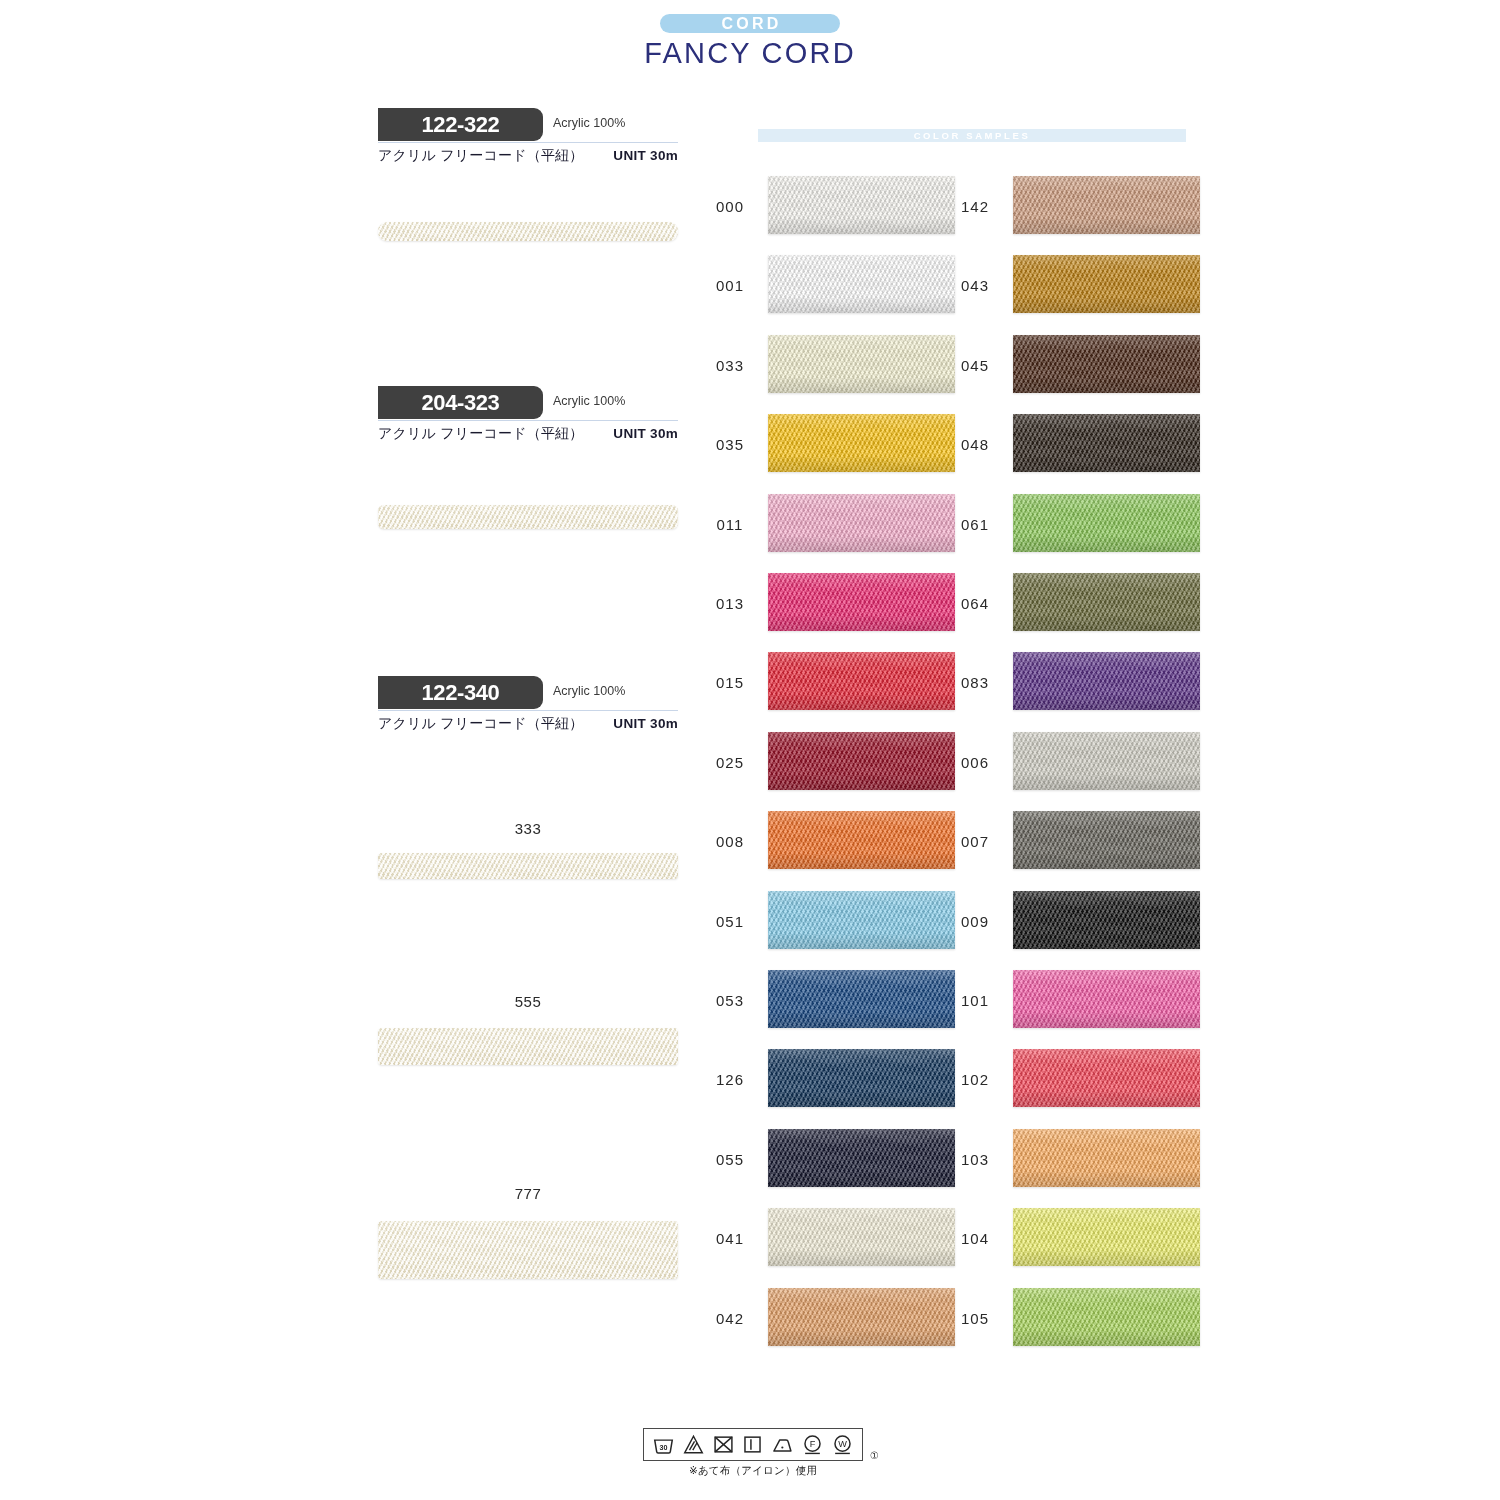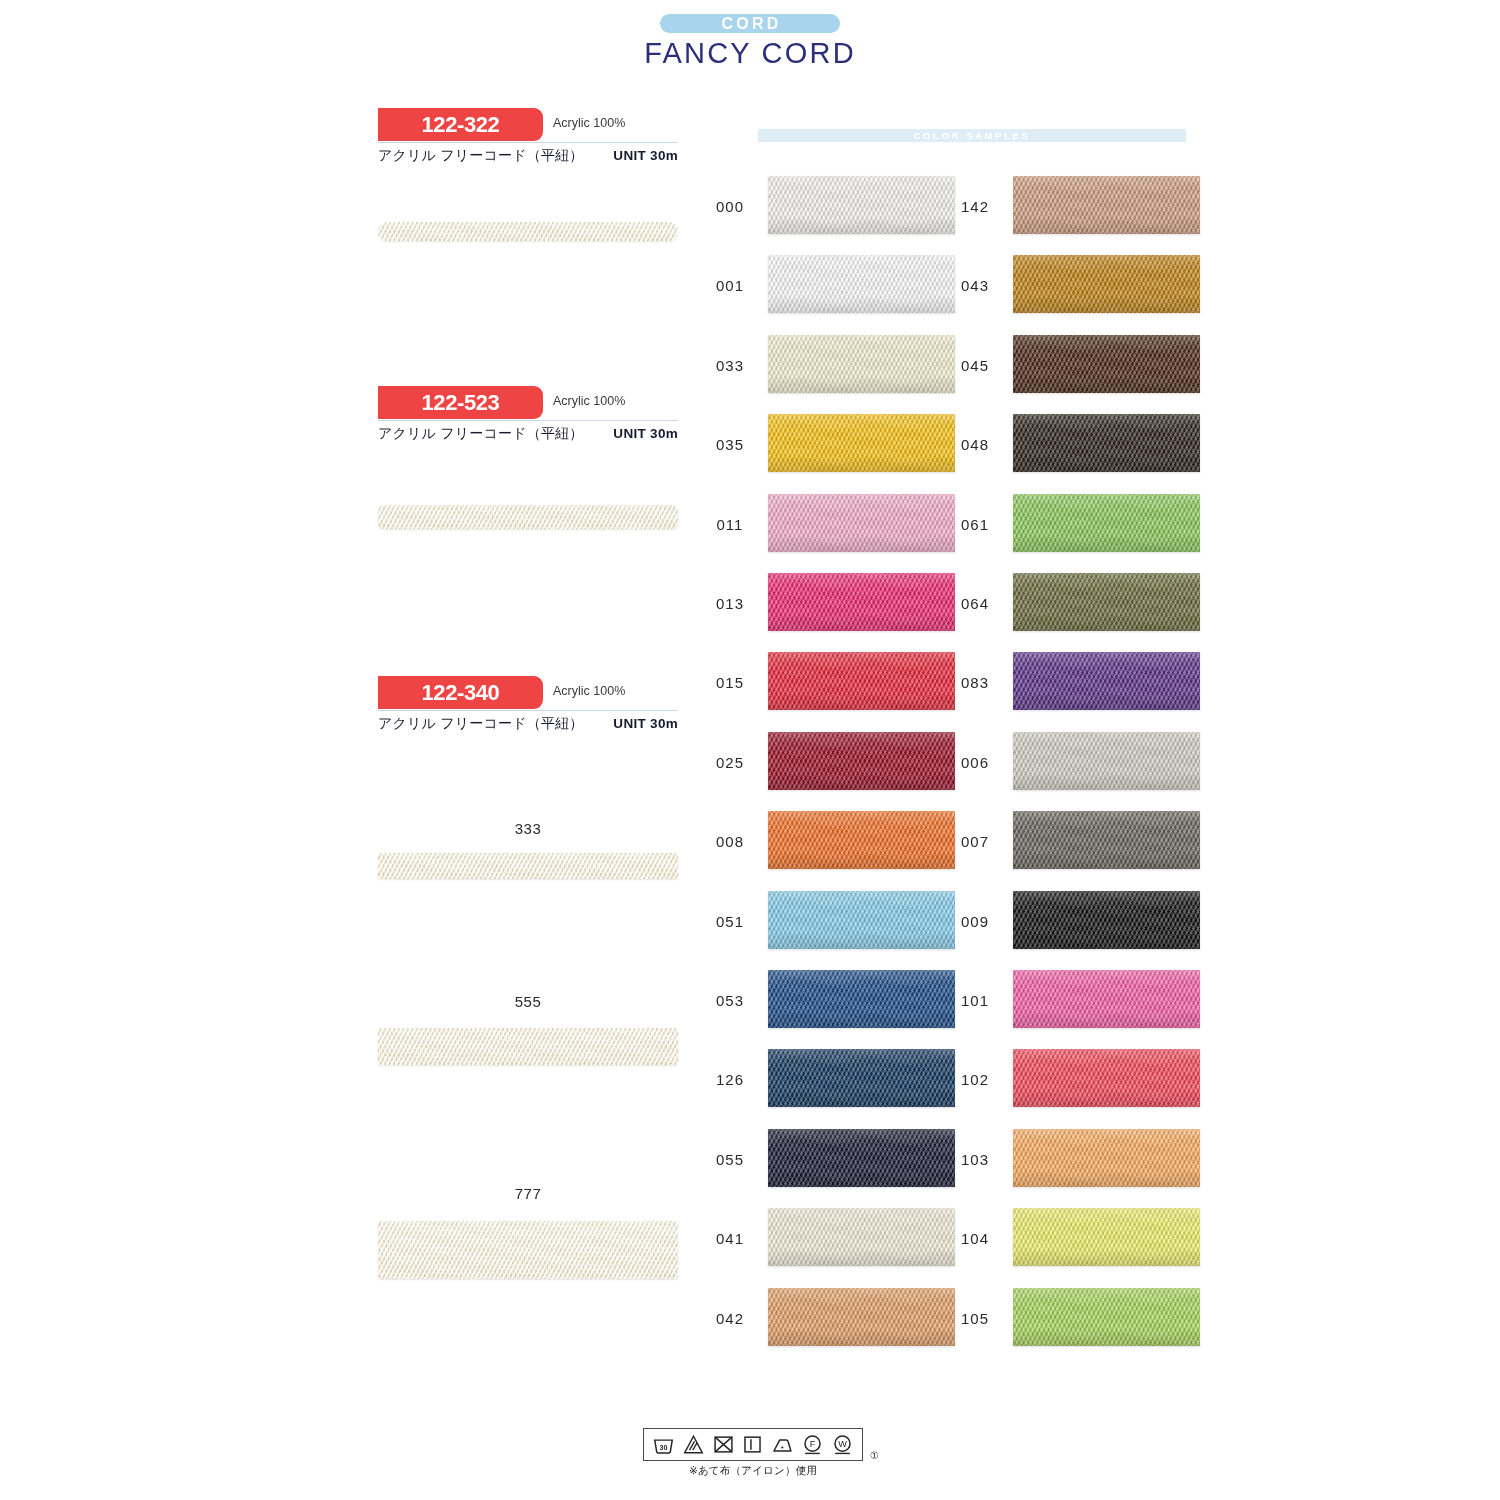--- a/index.html
+++ b/index.html
@@ -36,21 +36,21 @@
     color:#2b2f7a;
     font-weight:normal;
   }
 
   
   .product{position:absolute;left:378px;width:300px;}
   .prod-head{position:relative;height:34px;}
   .code-tab{
     position:absolute;left:0;top:0;
     width:165px;height:33px;
-    background:#ef4444;
+    background:#404040;
     border-top-right-radius:9px;
     border-bottom-right-radius:9px;
     color:#ffffff;
     font-size:22px;font-weight:bold;
     text-align:center;line-height:33px;
     letter-spacing:-0.4px;
   }
   .material{
     position:absolute;left:175px;top:8px;
     font-size:12.5px;color:#3a3a3a;
@@ -155,21 +155,21 @@
     <div class="jp-name">アクリル フリーコード（平紐）</div>
     <div class="unit">UNIT  30m</div>
   </div>
 </div>
 <div class="cord-sample" style="left:378px;top:222px;width:300px;height:30px;">
   <div class="cord-strip" style="top:0;width:300px;height:19px;border-radius:9px;"></div>
 </div>
 
 <div class="product" style="top:386px;">
   <div class="prod-head">
-    <div class="code-tab">122-523</div>
+    <div class="code-tab">204-323</div>
     <div class="material">Acrylic 100%</div>
   </div>
   <div class="prod-sub">
     <div class="jp-name">アクリル フリーコード（平紐）</div>
     <div class="unit">UNIT  30m</div>
   </div>
 </div>
 <div class="cord-sample" style="left:378px;top:505px;width:300px;height:34px;">
   <div class="cord-strip" style="top:0;width:300px;height:24px;border-radius:6px;"></div>
 </div>

